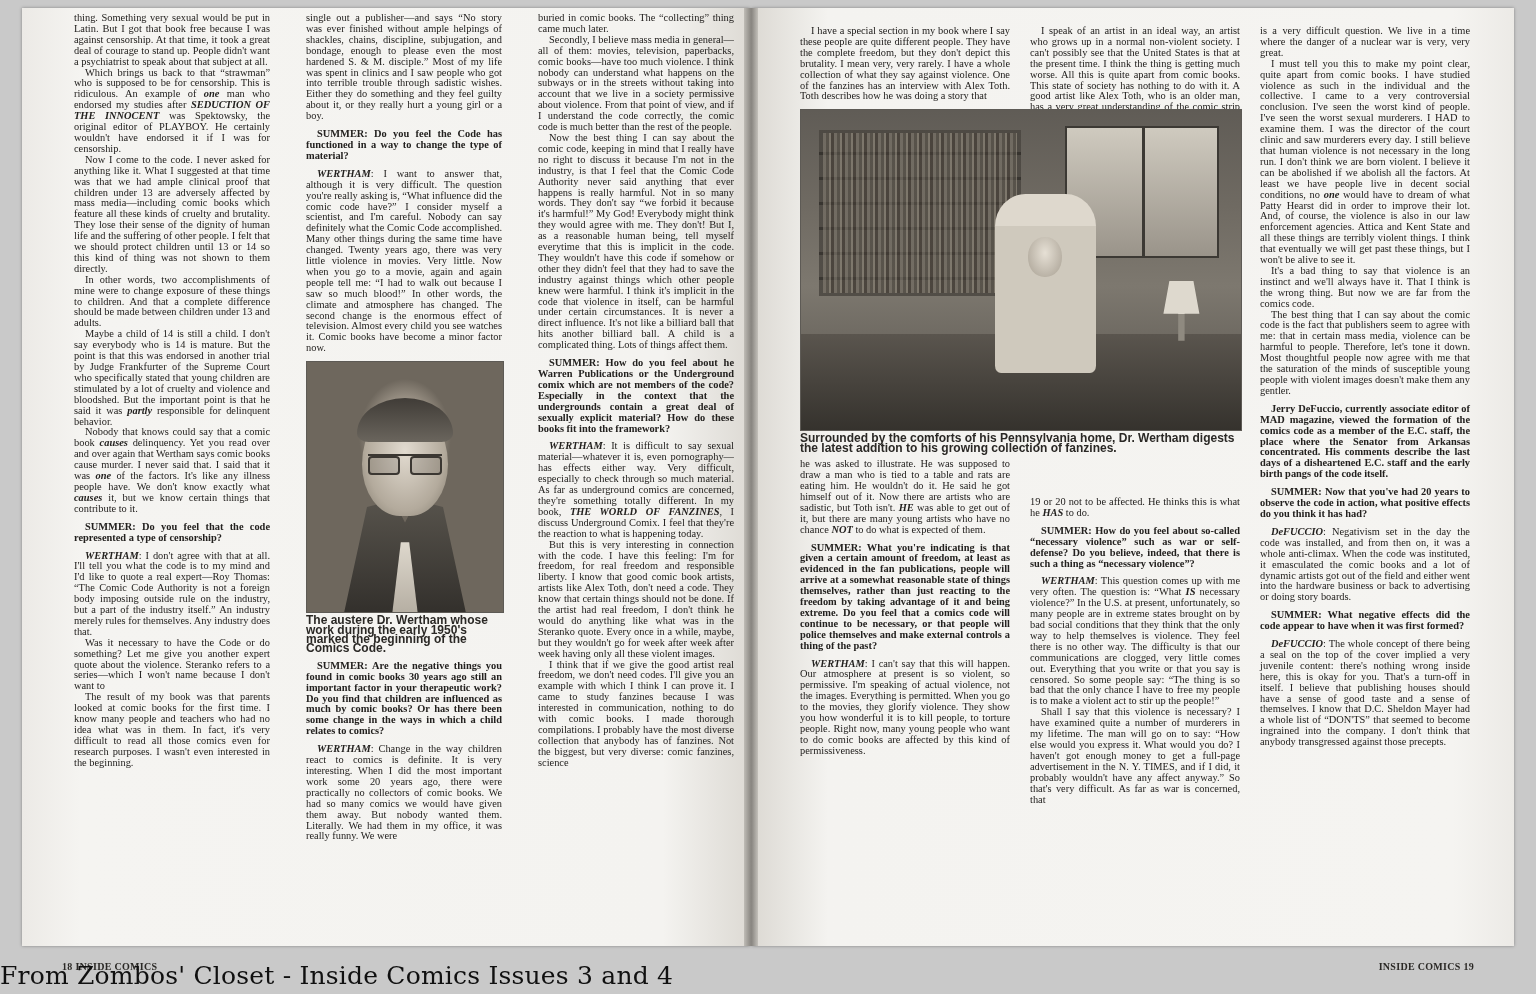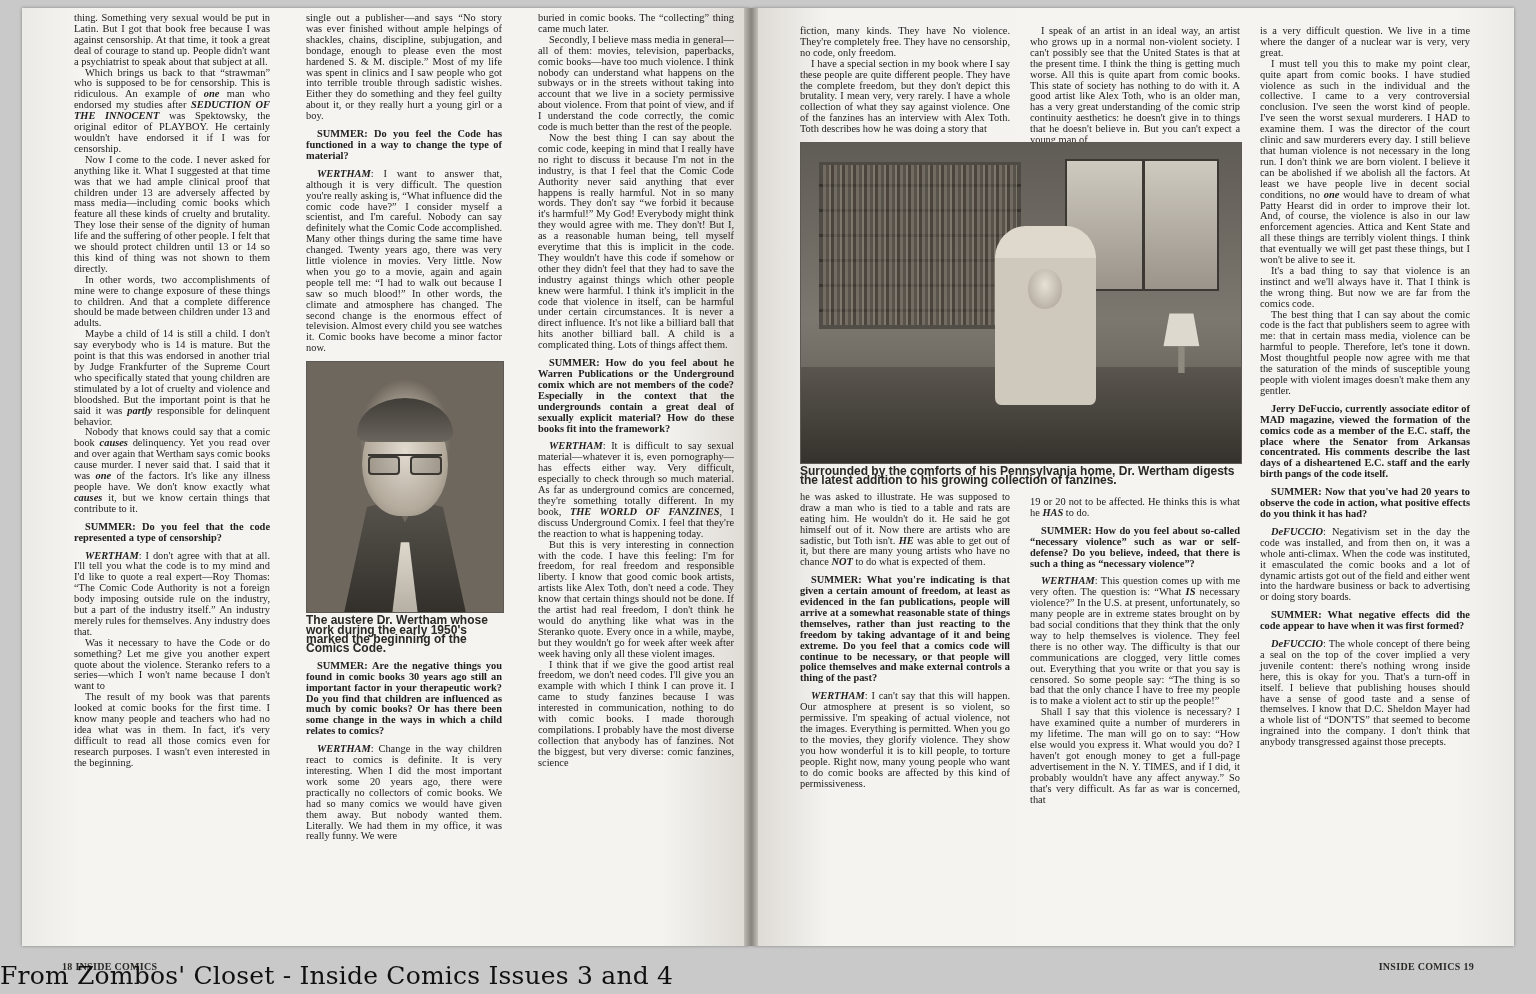--- a/index.html
+++ b/index.html
@@ -205,21 +205,20 @@
         <p class="">Secondly, I believe mass media in general—all of them: movies, television, paperbacks, comic books—have too much violence. I think nobody can understand what happens on the subways or in the streets without taking into account that we live in a society permissive about violence. From that point of view, and if I understand the code correctly, the comic code is much better than the rest of the people.</p>
         <p class="">Now the best thing I can say about the comic code, keeping in mind that I really have no right to discuss it because I'm not in the industry, is that I feel that the Comic Code Authority never said anything that ever happens is really harmful. Not in so many words. They don't say “we forbid it because it's harmful!” My God! Everybody might think they would agree with me. They don't! But I, as a reasonable human being, tell myself everytime that this is implicit in the code. They wouldn't have this code if somehow or other they didn't feel that they had to save the industry against things which other people knew were harmful. I think it's implicit in the code that violence in itself, can be harmful under certain circumstances. It is never a direct influence. It's not like a billiard ball that hits another billiard ball. A child is a complicated thing. Lots of things affect them.</p>
         <p class="q">SUMMER: How do you feel about he Warren Publications or the Underground comix which are not members of the code? Especially in the context that the undergrounds contain a great deal of sexually explicit material? How do these books fit into the framework?</p>
         <p class=" gap"><b>WERTHAM</b>: It is difficult to say sexual material—whatever it is, even pornography—has effects either way. Very difficult, especially to check through so much material. As far as underground comics are concerned, they're something totally different. In my book, <b>THE WORLD OF FANZINES</b>, I discuss Underground Comix. I feel that they're the reaction to what is happening today.</p>
         <p class="">But this is very interesting in connection with the code. I have this feeling: I'm for freedom, for real freedom and responsible liberty. I know that good comic book artists, artists like Alex Toth, don't need a code. They know that certain things should not be done. If the artist had real freedom, I don't think he would do anything like what was in the Steranko quote. Every once in a while, maybe, but they wouldn't go for week after week after week having only all these violent images.</p>
         <p class="">I think that if we give the good artist real freedom, we don't need codes. I'll give you an example with which I think I can prove it. I came to study fanzines because I was interested in communication, nothing to do with comic books. I made thorough compilations. I probably have the most diverse collection that anybody has of fanzines. Not the biggest, but very diverse: comic fanzines, science</p>
       </div>
     </div>
   <div class="cols" id="cols-right">
       <div class="col">
-        <p class="noind">fiction, many kinds. They have No violence. They're completely free. They have no censorship, no code, only freedom.</p>
         <p class="">I have a special section in my book where I say these people are quite different people. They have the complete freedom, but they don't depict this brutality. I mean very, very rarely. I have a whole collection of what they say against violence. One of the fanzines has an interview with Alex Toth. Toth describes how he was doing a story that</p>
         <div class="figure" style="width: 440px; position: relative; z-index: 5;">
           <div class="photo" id="wertham-room">
             <div class="shelf"></div>
             <div class="books"></div>
             <div class="window"></div>
             <div class="desk"></div>
             <div class="figure-man">
               <div class="head"></div>
             </div>

